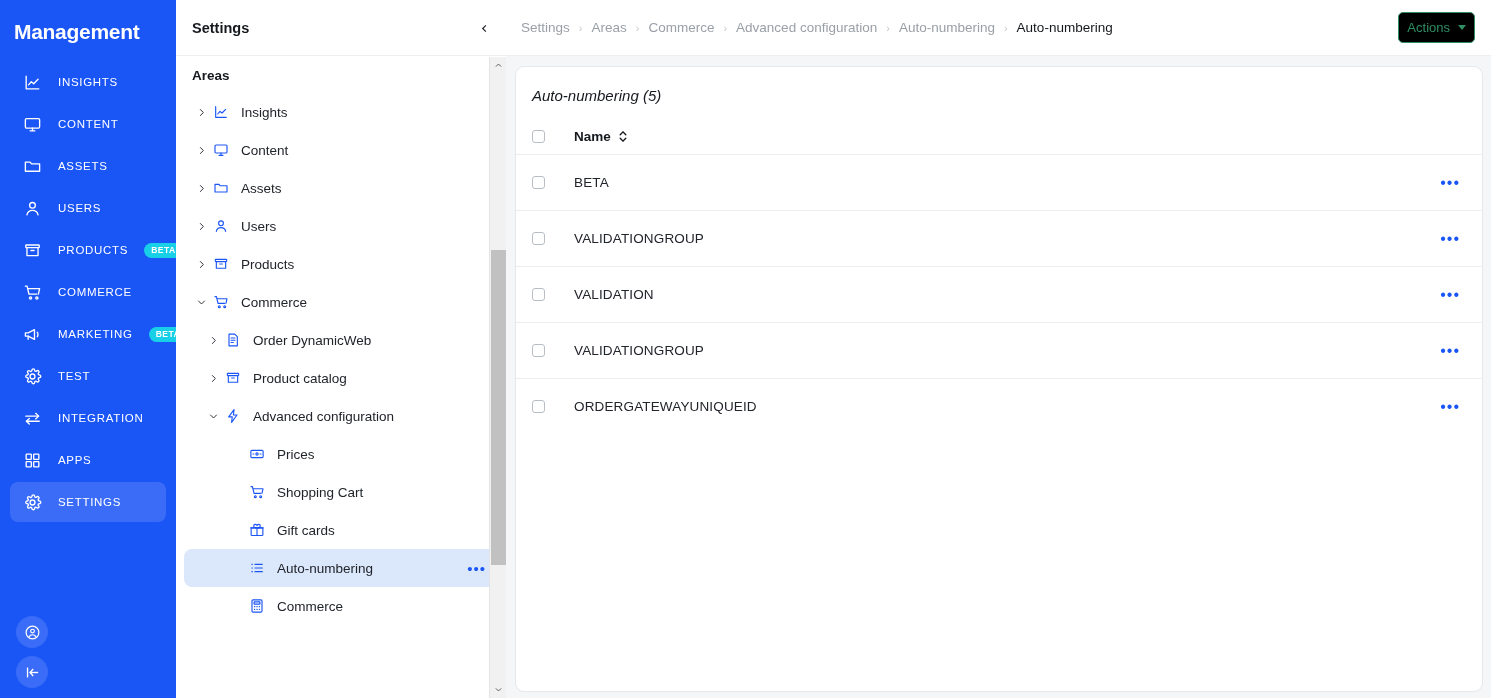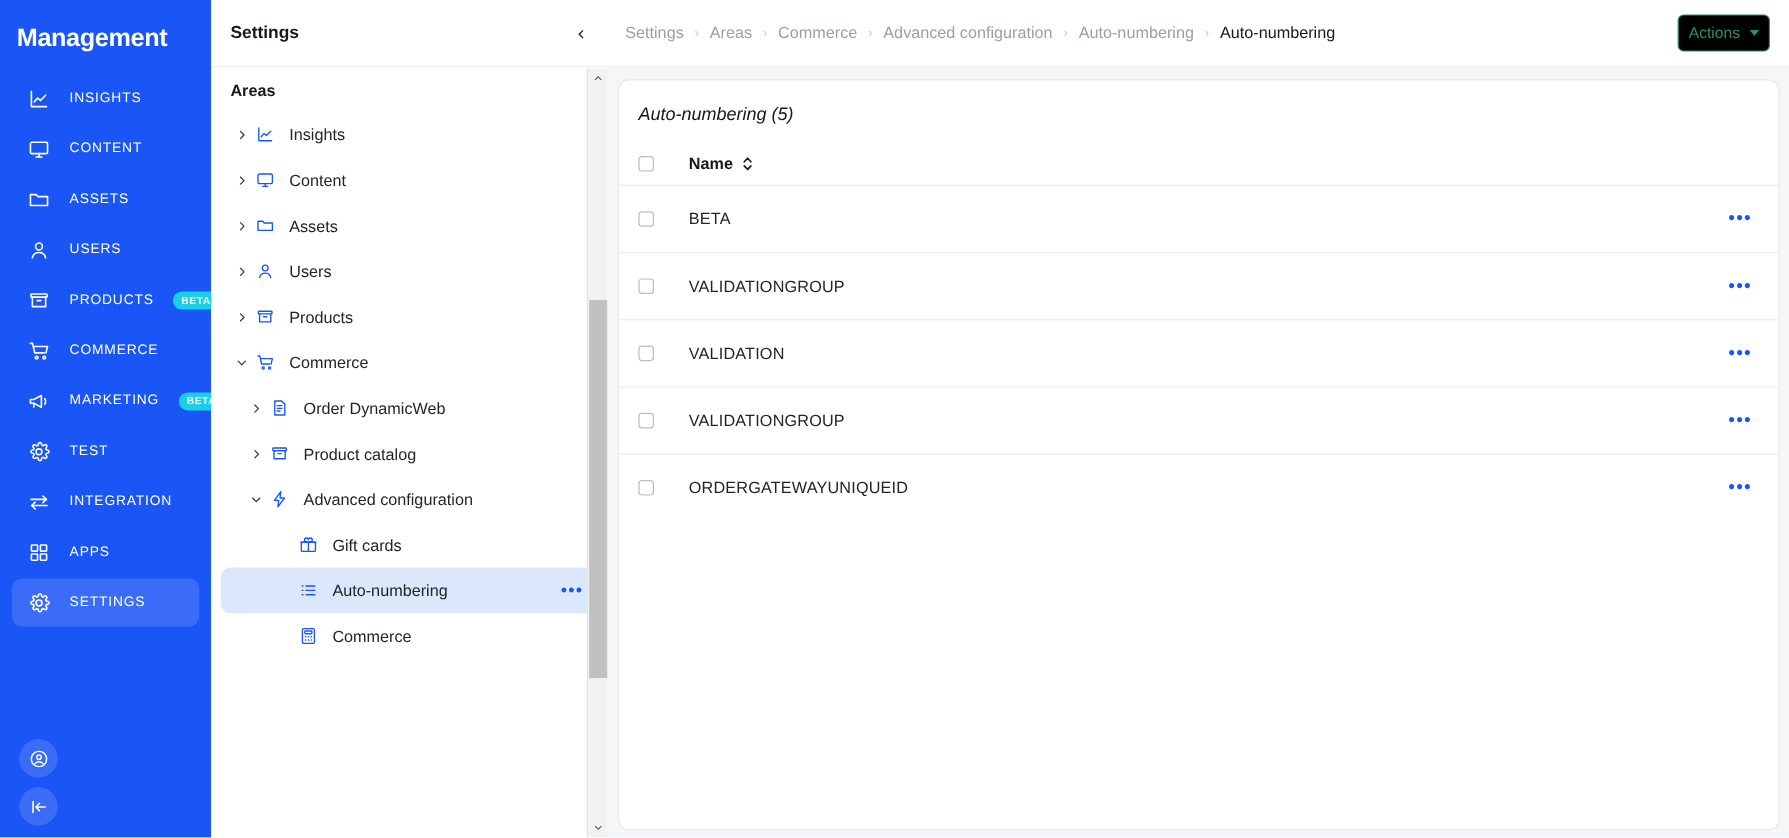--- a/index.html
+++ b/index.html
@@ -420,20 +420,52 @@
               <svg viewBox="0 0 24 24" fill="none" stroke="currentColor" stroke-width="2.6" stroke-linecap="round" stroke-linejoin="round">
                 <path d="M4 8l8 8 8-8"></path>
               </svg>
             </span>
             <span class="tico" style="color: rgb(26, 85, 245);">
               <svg viewBox="0 0 24 24" fill="none" stroke="currentColor" stroke-width="1.7" stroke-linecap="round" stroke-linejoin="round">
                 <path d="M13.6 2.5L5.5 13.4h5.4l-1 8.1 8.1-11h-5.4z"></path>
               </svg>
             </span>
             <span class="tlabel">Advanced configuration</span>
+          </div>
+          <div class="tnode lvl3">
+            <span class="twist empty">
+              <svg viewBox="0 0 24 24" fill="none" stroke="currentColor" stroke-width="2.6" stroke-linecap="round" stroke-linejoin="round">
+                <path d="M9 4l8 8-8 8"></path>
+              </svg>
+            </span>
+            <span class="tico" style="color: rgb(26, 85, 245);">
+              <svg viewBox="0 0 24 24" fill="none" stroke="currentColor" stroke-width="1.7" stroke-linecap="round" stroke-linejoin="round">
+                <rect x="2.8" y="6.5" width="18.4" height="11" rx="1.6"></rect>
+                <circle cx="12" cy="12" r="1.7"></circle>
+                <path d="M6 12h1.3"></path>
+                <path d="M16.7 12H18"></path>
+              </svg>
+            </span>
+            <span class="tlabel">Prices</span>
+          </div>
+          <div class="tnode lvl3">
+            <span class="twist empty">
+              <svg viewBox="0 0 24 24" fill="none" stroke="currentColor" stroke-width="2.6" stroke-linecap="round" stroke-linejoin="round">
+                <path d="M9 4l8 8-8 8"></path>
+              </svg>
+            </span>
+            <span class="tico" style="color: rgb(26, 85, 245);">
+              <svg viewBox="0 0 24 24" fill="none" stroke="currentColor" stroke-width="1.7" stroke-linecap="round" stroke-linejoin="round">
+                <path d="M3 4h2.2l2.3 10h10"></path>
+                <path d="M6.3 7.2H21l-1.6 6.8"></path>
+                <circle cx="9.5" cy="19" r="1.4"></circle>
+                <circle cx="17.5" cy="19" r="1.4"></circle>
+              </svg>
+            </span>
+            <span class="tlabel">Shopping Cart</span>
           </div>
           <div class="tnode lvl3">
             <span class="twist empty">
               <svg viewBox="0 0 24 24" fill="none" stroke="currentColor" stroke-width="2.6" stroke-linecap="round" stroke-linejoin="round">
                 <path d="M9 4l8 8-8 8"></path>
               </svg>
             </span>
             <span class="tico" style="color: rgb(26, 85, 245);">
               <svg viewBox="0 0 24 24" fill="none" stroke="currentColor" stroke-width="1.7" stroke-linecap="round" stroke-linejoin="round">
                 <rect x="3.2" y="8.8" width="17.6" height="11.5" rx="1.2"></rect>

